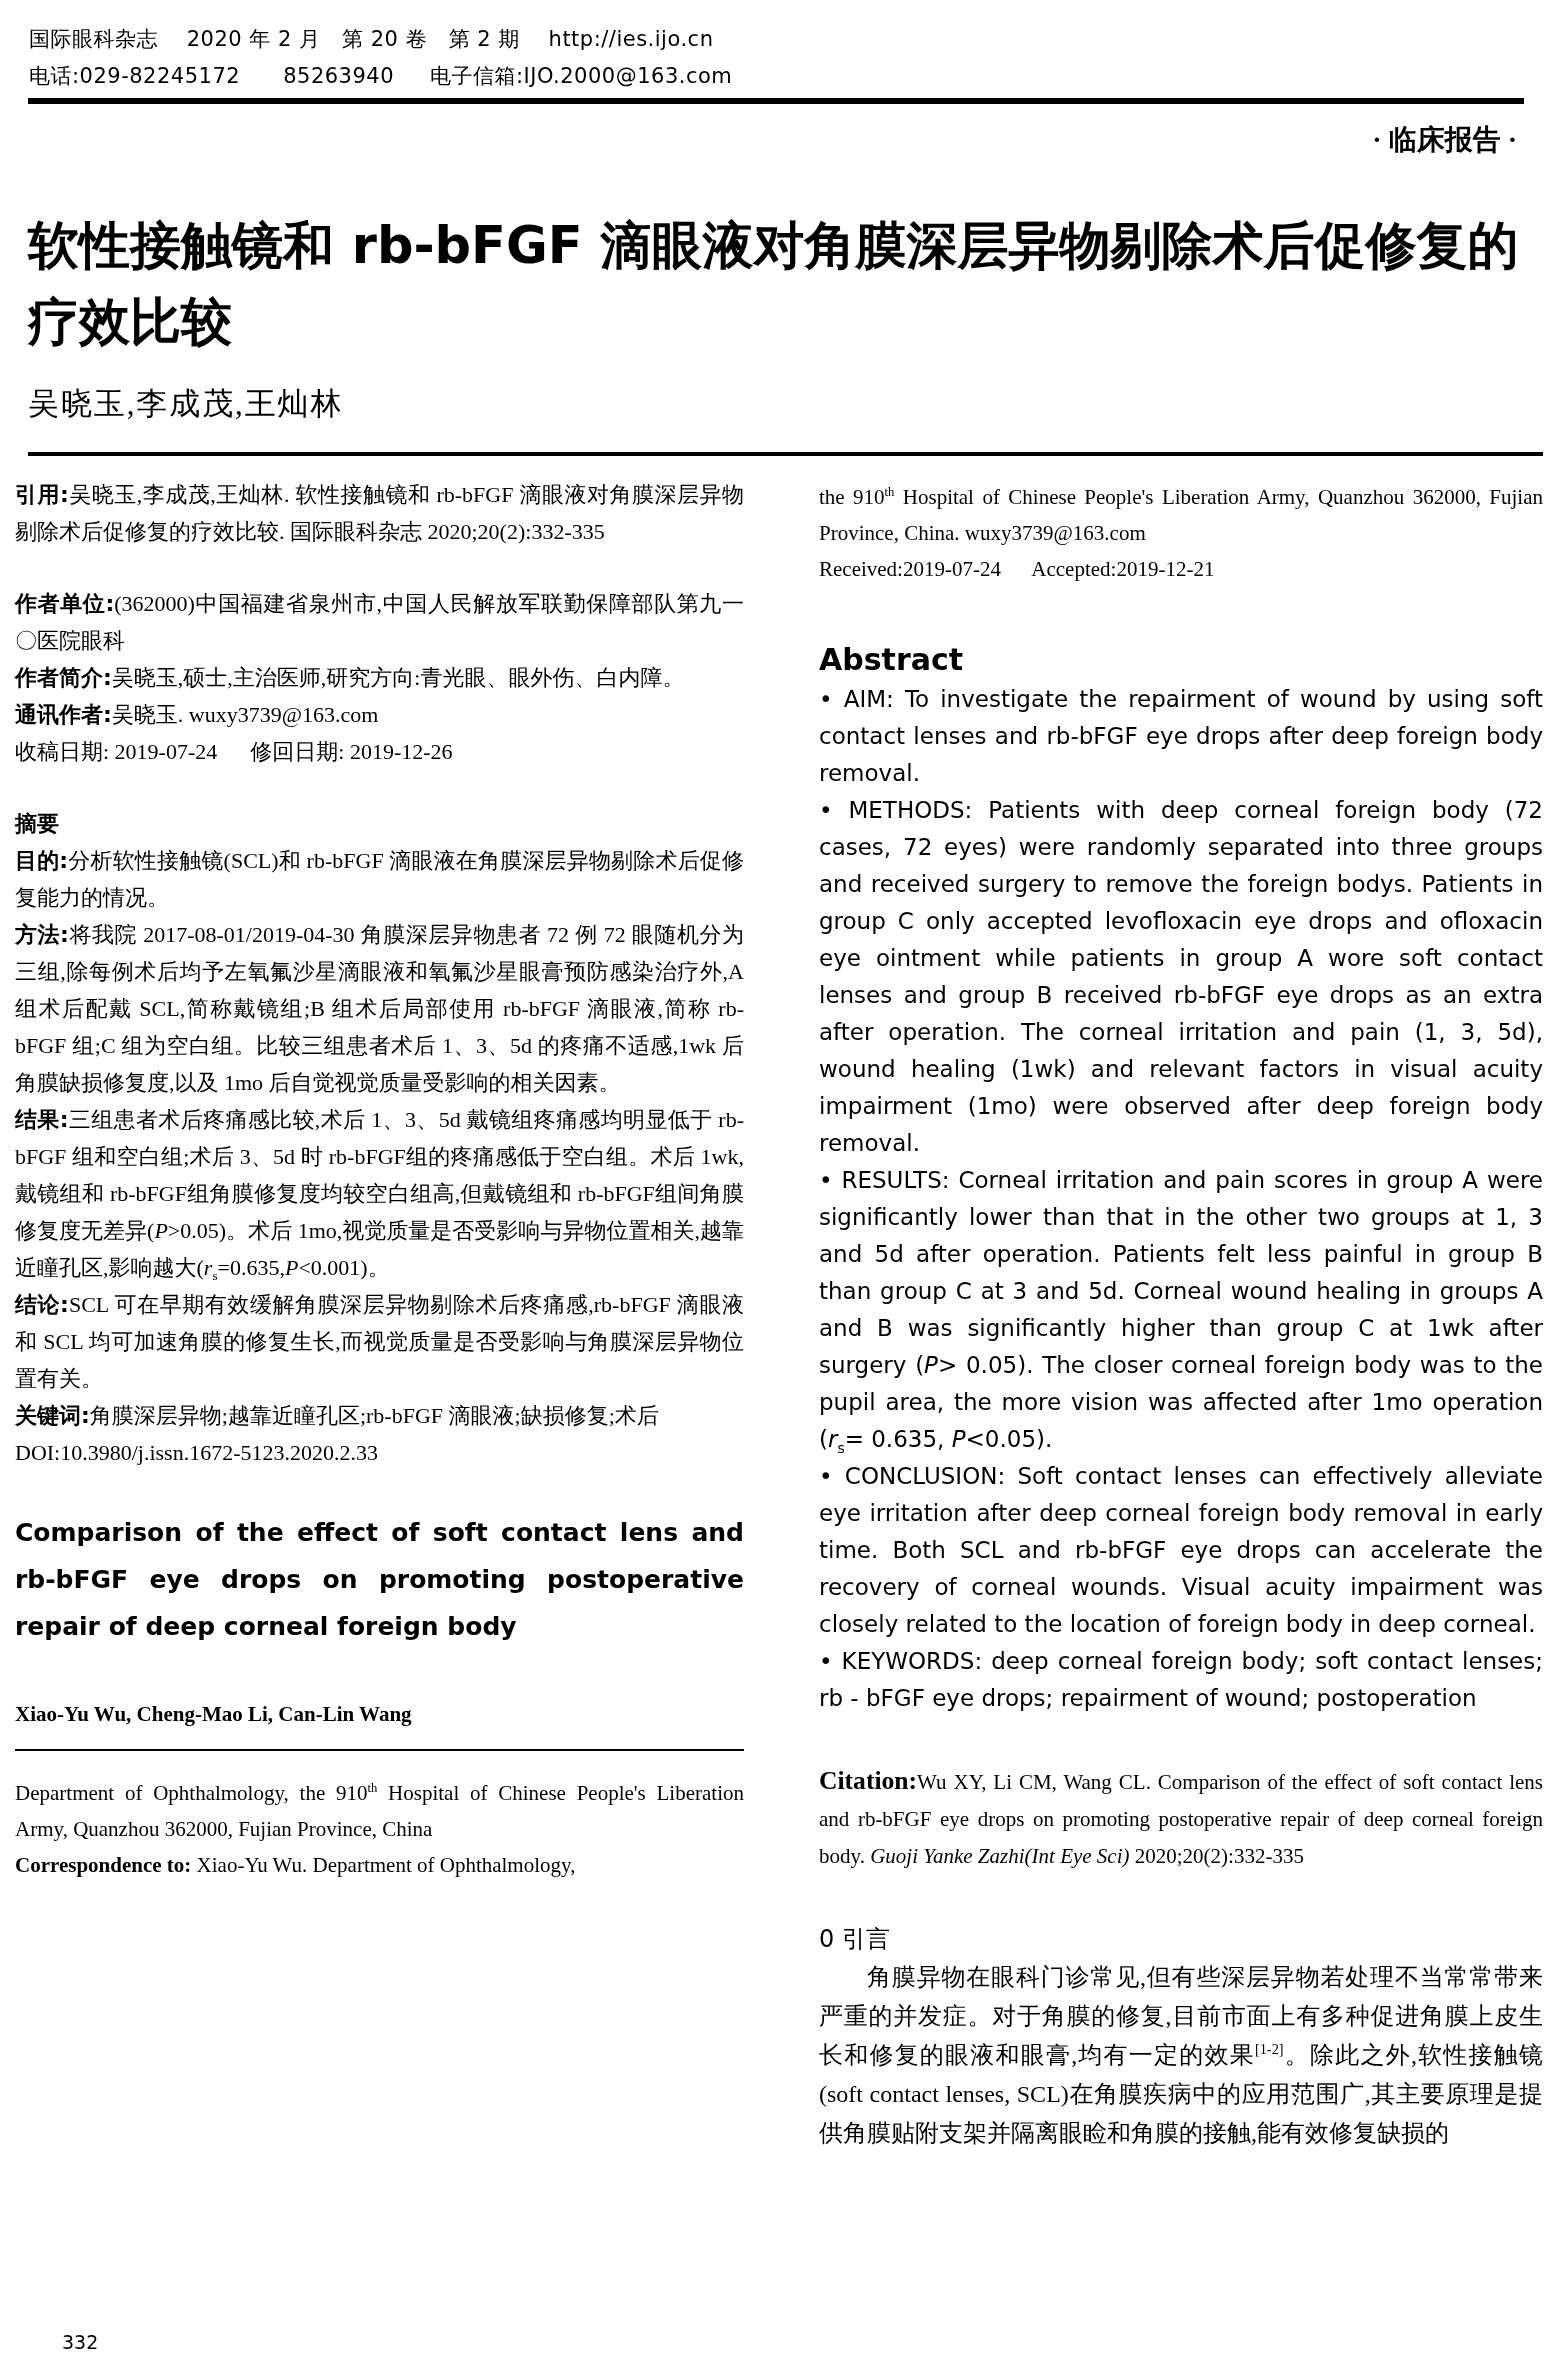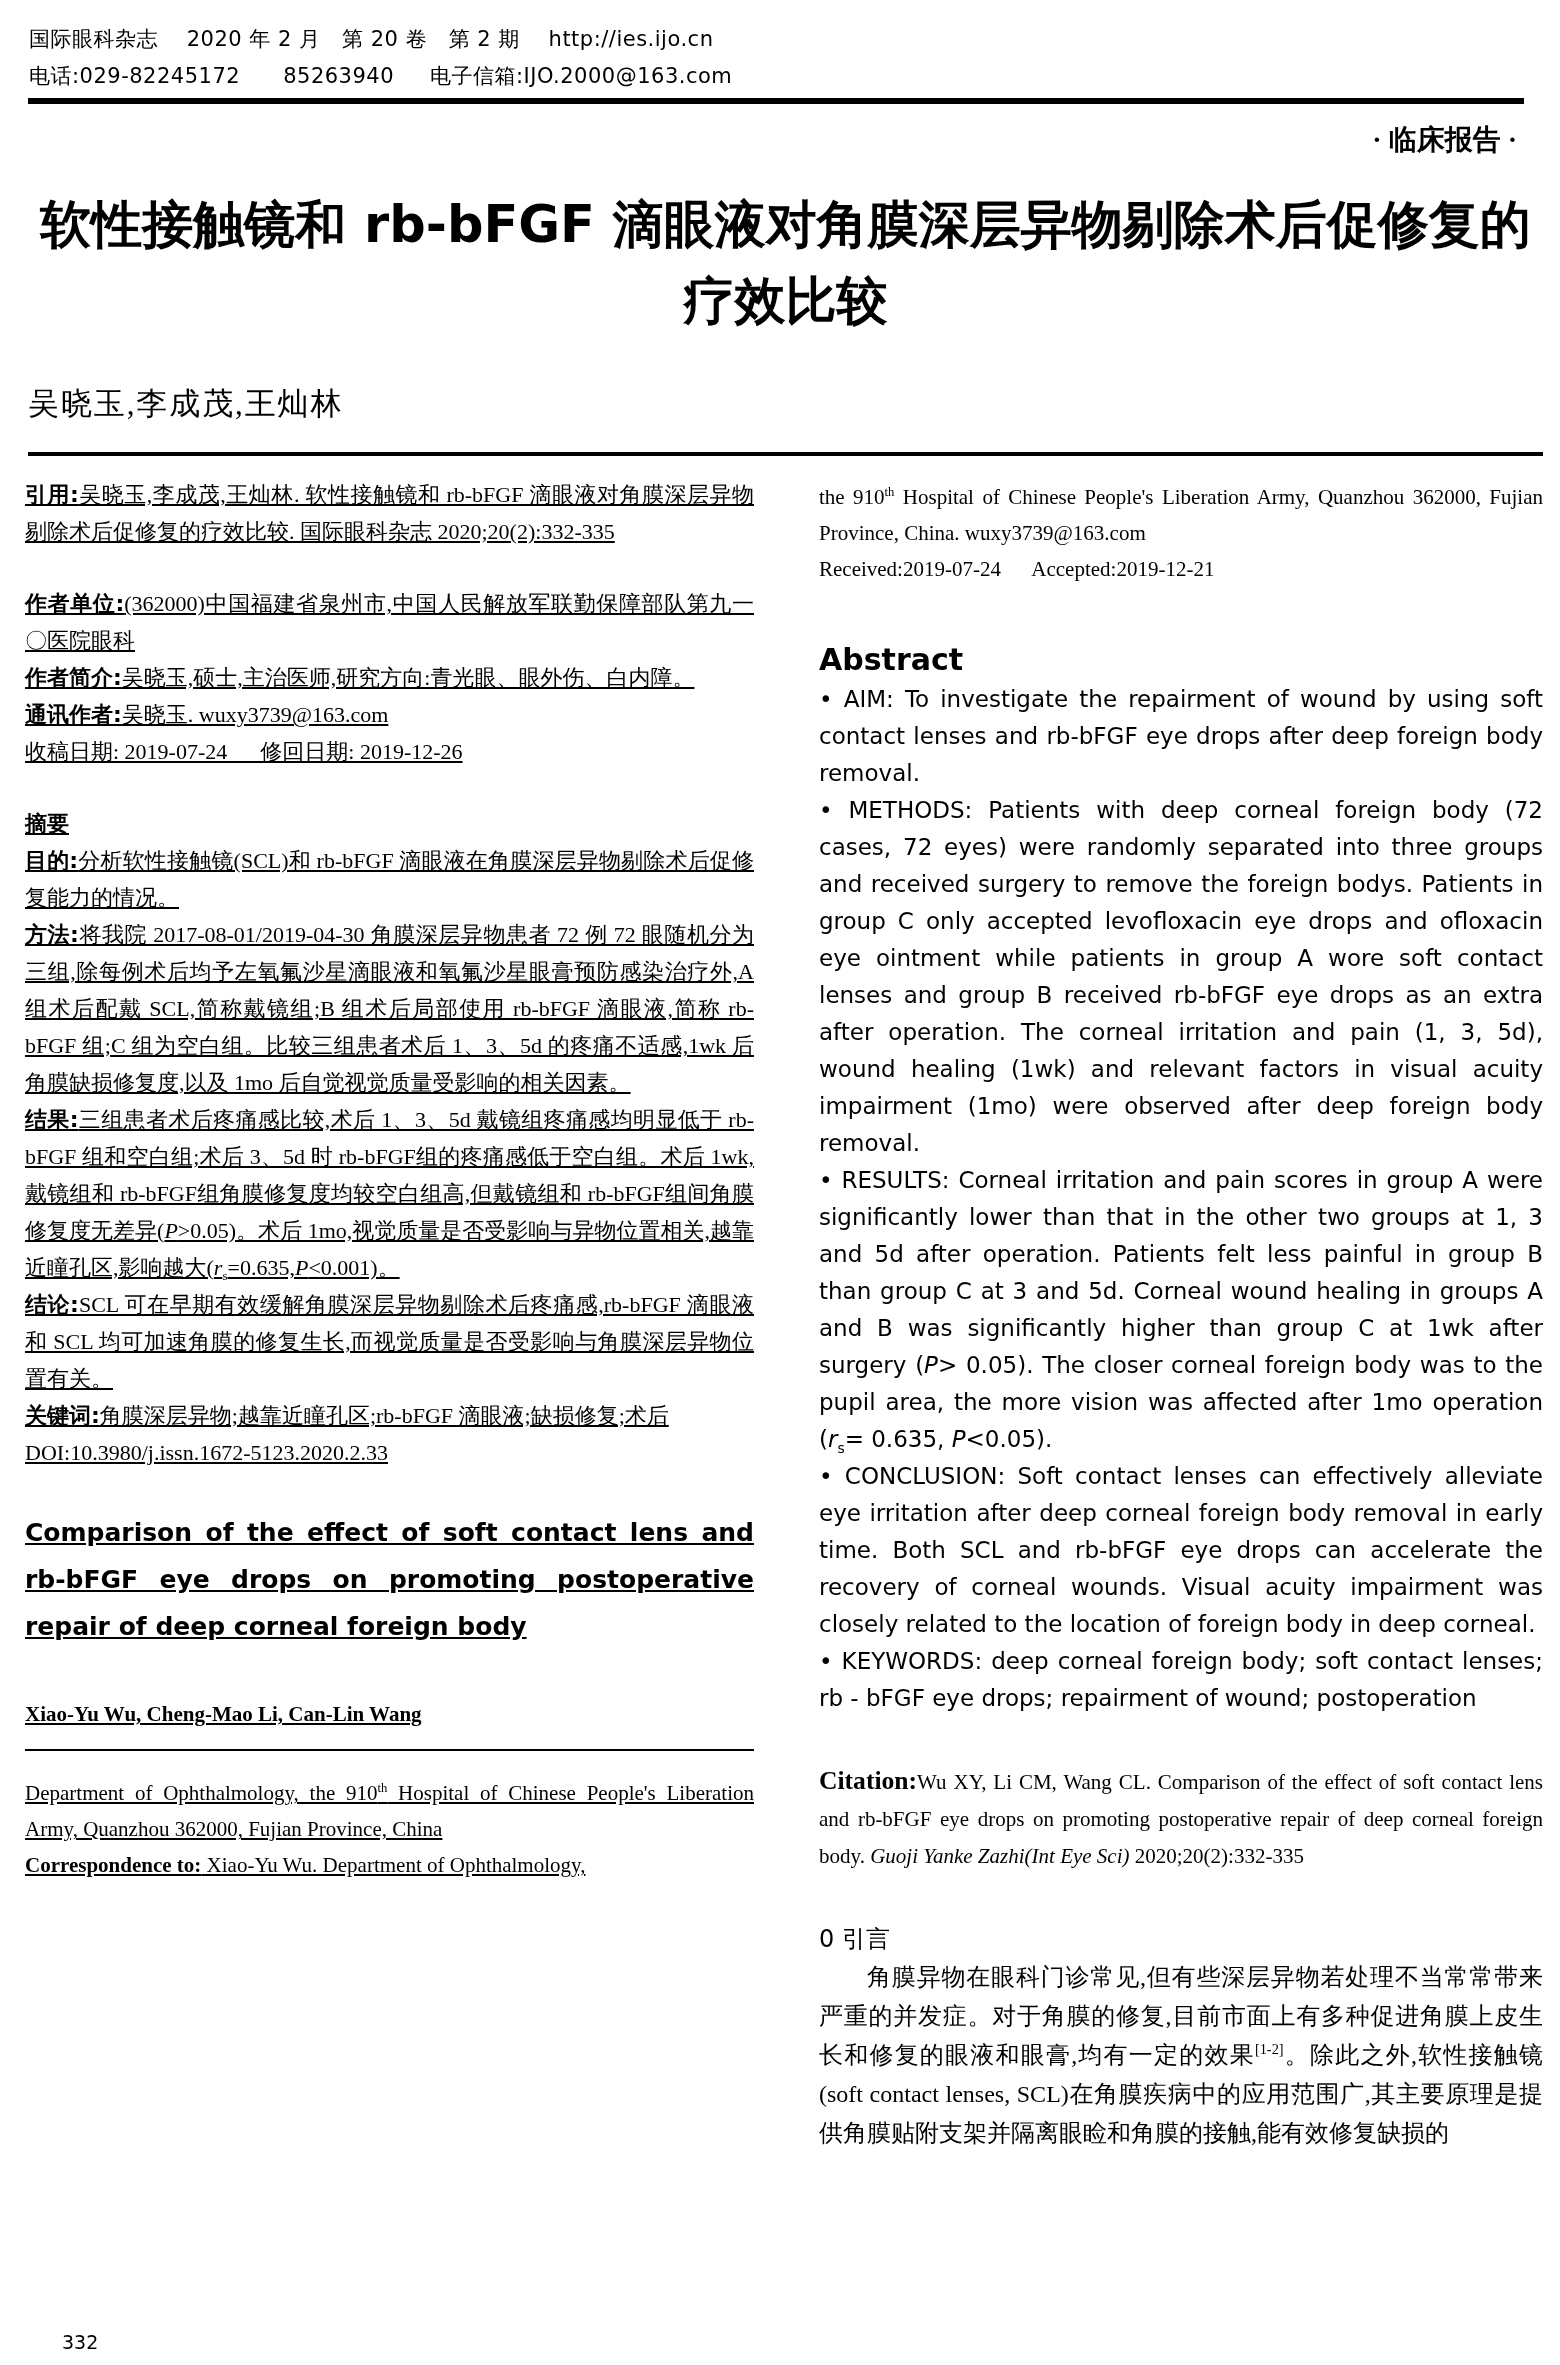--- a/index.html
+++ b/index.html
@@ -6,25 +6,25 @@
   body { width: 1560px; height: 2366px; position: relative; overflow: hidden; color: #000; }
   .sans { font-family: "DejaVu Sans", "Liberation Sans", sans-serif; }
   .serif { font-family: "Liberation Serif", "DejaVu Serif", serif; }
   .abs { position: absolute; }
 
   
   .hdr { left: 29px; font-size: 21px; letter-spacing: 0.5px; white-space: pre; }
   .hdr-rule { left: 28px; top: 98px; width: 1496px; height: 5.7px; background: #000; }
   .section-tag { right: 43px; top: 121px; font-size: 28px; font-weight: bold; }
 
-  .title { left: 28px; top: 187px; width: 1515px; font-size: 51px; font-weight: bold; line-height: 76px; text-align: center; }
+  .title { left: 28px; top: 208px; width: 1515px; font-size: 51px; font-weight: bold; line-height: 76px; }
   .authors-cn { left: 28px; top: 383px; font-size: 31px; letter-spacing: 1.9px; }
   .title-rule { left: 28px; top: 452px; width: 1515px; height: 3.8px; background: #000; }
 
-  .col-left { left: 25px; width: 729px; text-decoration: underline; }
+  .col-left { left: 15px; width: 729px; }
   .col-right { left: 819px; width: 724px; }
 
   .cn { font-size: 22px; line-height: 37px; text-align: justify; }
   .cn b { font-weight: bold; font-family: "DejaVu Sans", sans-serif; }
   .block { margin-bottom: 0; }
   .gap { height: 35px; }
 
   .en-title { font-size: 25px; font-weight: bold; line-height: 47px; text-align: justify; text-align-last: left; }
   .en-authors { font-size: 21px; font-weight: bold; margin-top: 52px; }
   .en-rule { height: 2.4px; background: #000; margin-top: 22px; margin-bottom: 24px; }

